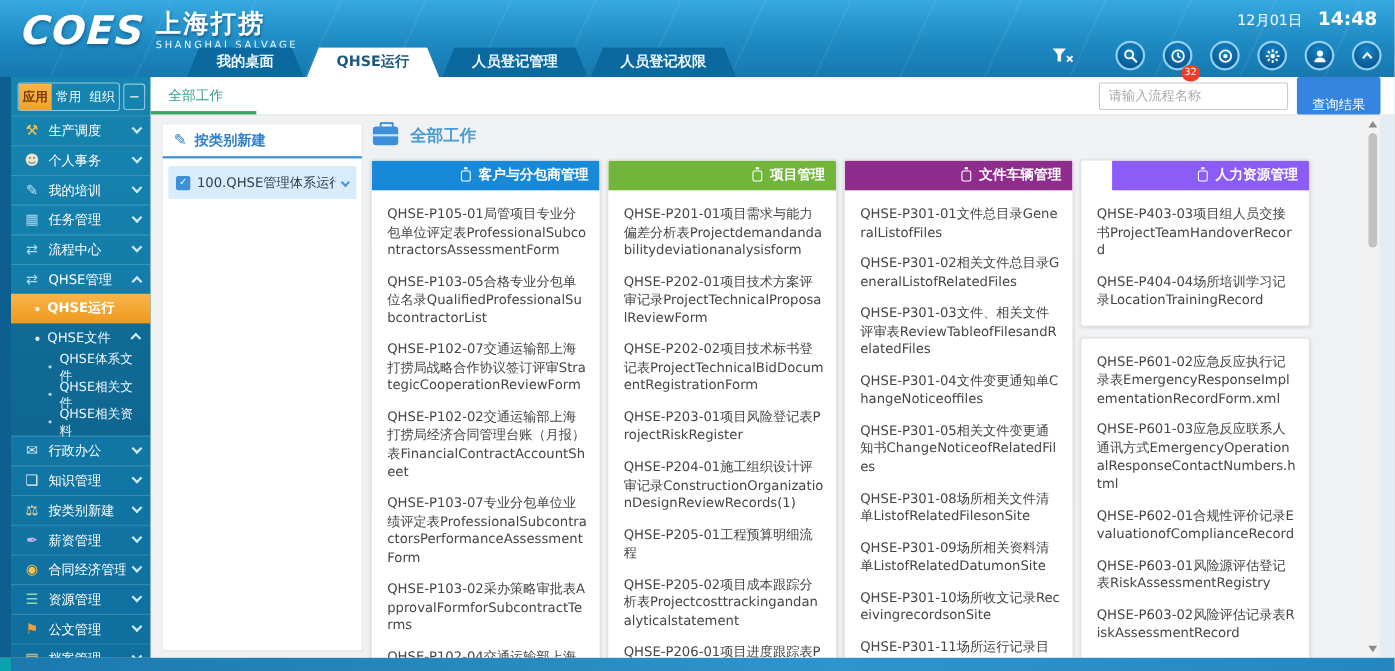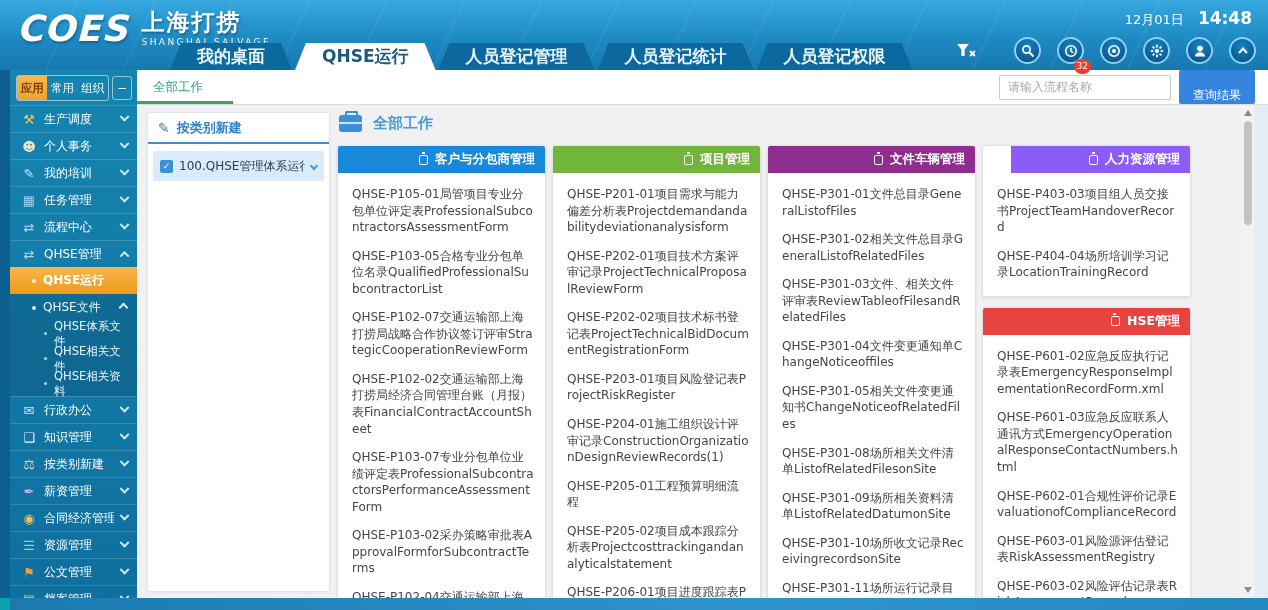--- a/index.html
+++ b/index.html
@@ -22,21 +22,21 @@
   .hdate{font-size:13px;}
   .htime{font-size:17px;font-weight:bold;}
   .hicons{position:absolute;right:12px;bottom:6px;display:flex;align-items:center;gap:16px;z-index:3;}
   .funnel{margin-right:22px;display:flex;}
   .circle-btn{width:27px;height:27px;border-radius:50%;position:relative;flex-shrink:0;
     background:radial-gradient(circle at 50% 32%,#1584c4,#0a5a94 75%);
     border:2px solid #8fd0f2;display:flex;align-items:center;justify-content:center;cursor:pointer;}
   .badge{position:absolute;top:-8px;right:-9px;min-width:17px;height:15px;border-radius:8px;
     background:#f23b2a;color:#fff;font-size:9px;font-weight:normal;line-height:15px;text-align:center;padding:0 3px;margin-top:28px;}
   .tabs{position:absolute;left:170px;bottom:0;display:flex;gap:3px;z-index:3;}
-  .tab{height:27px;line-height:27px;padding:0 27px;font-size:17px;font-weight:bold;color:#eaf6fd;
+  .tab{height:27px;line-height:27px;padding:0 27px;font-size:13px;font-weight:bold;color:#eaf6fd;
     background:#0c699f;clip-path:polygon(11px 0,calc(100% - 11px) 0,100% 100%,0 100%);cursor:pointer;}
   .tab.active{background:#fff;color:#1c5a7e;}
 
   
   .bodyrow{height:528px;display:flex;}
   .edge{width:10px;background:#0d5f8f;}
   .sidebar{width:127px;background:linear-gradient(180deg,#1684b0,#0f6f9e);overflow:hidden;position:relative;}
   .rightcol{flex:1;display:flex;flex-direction:column;min-width:0;}
 
   
@@ -198,21 +198,20 @@
           <polyline points="3,9 7,4.5 11,9" fill="none" stroke="#fff" stroke-width="2"></polyline>
         </svg>
       </span>
     </div>
 
     <div class="tabs">
 
     <a class="tab">我的桌面</a>
         <a class="tab active">QHSE运行</a>
         <a class="tab">人员登记管理</a>
-        <a class="tab">人员登记统计</a>
         <a class="tab">人员登记权限</a>
       </div>
   </div>
 
   <div class="bodyrow">
     <div class="edge"></div>
 
     <div class="sidebar">
       <div class="side-tabs">
         <span class="stab-group">
@@ -498,24 +497,20 @@
                     <span class="card-icon"></span>
                     <span class="card-title">人力资源管理</span>
                   </div>
                   <div class="card-body">
 
                   <div class="card-item">QHSE-P403-03项目组人员交接书ProjectTeamHandoverRecord</div>
                   <div class="card-item">QHSE-P404-04场所培训学习记录LocationTrainingRecord</div>
                 </div>
                 </section>
               <section class="card">
-                  <div class="card-head" style="background: rgb(232, 67, 63);">
-                    <span class="card-icon"></span>
-                    <span class="card-title">HSE管理</span>
-                  </div>
                   <div class="card-body">
 
                   <div class="card-item">QHSE-P601-02应急反应执行记录表EmergencyResponseImplementationRecordForm.xml</div>
                   <div class="card-item">QHSE-P601-03应急反应联系人通讯方式EmergencyOperationalResponseContactNumbers.html</div>
                   <div class="card-item">QHSE-P602-01合规性评价记录EvaluationofComplianceRecord</div>
                   <div class="card-item">QHSE-P603-01风险源评估登记表RiskAssessmentRegistry</div>
                   <div class="card-item">QHSE-P603-02风险评估记录表RiskAssessmentRecord</div>
                 </div>
                 </section>
             </div>

